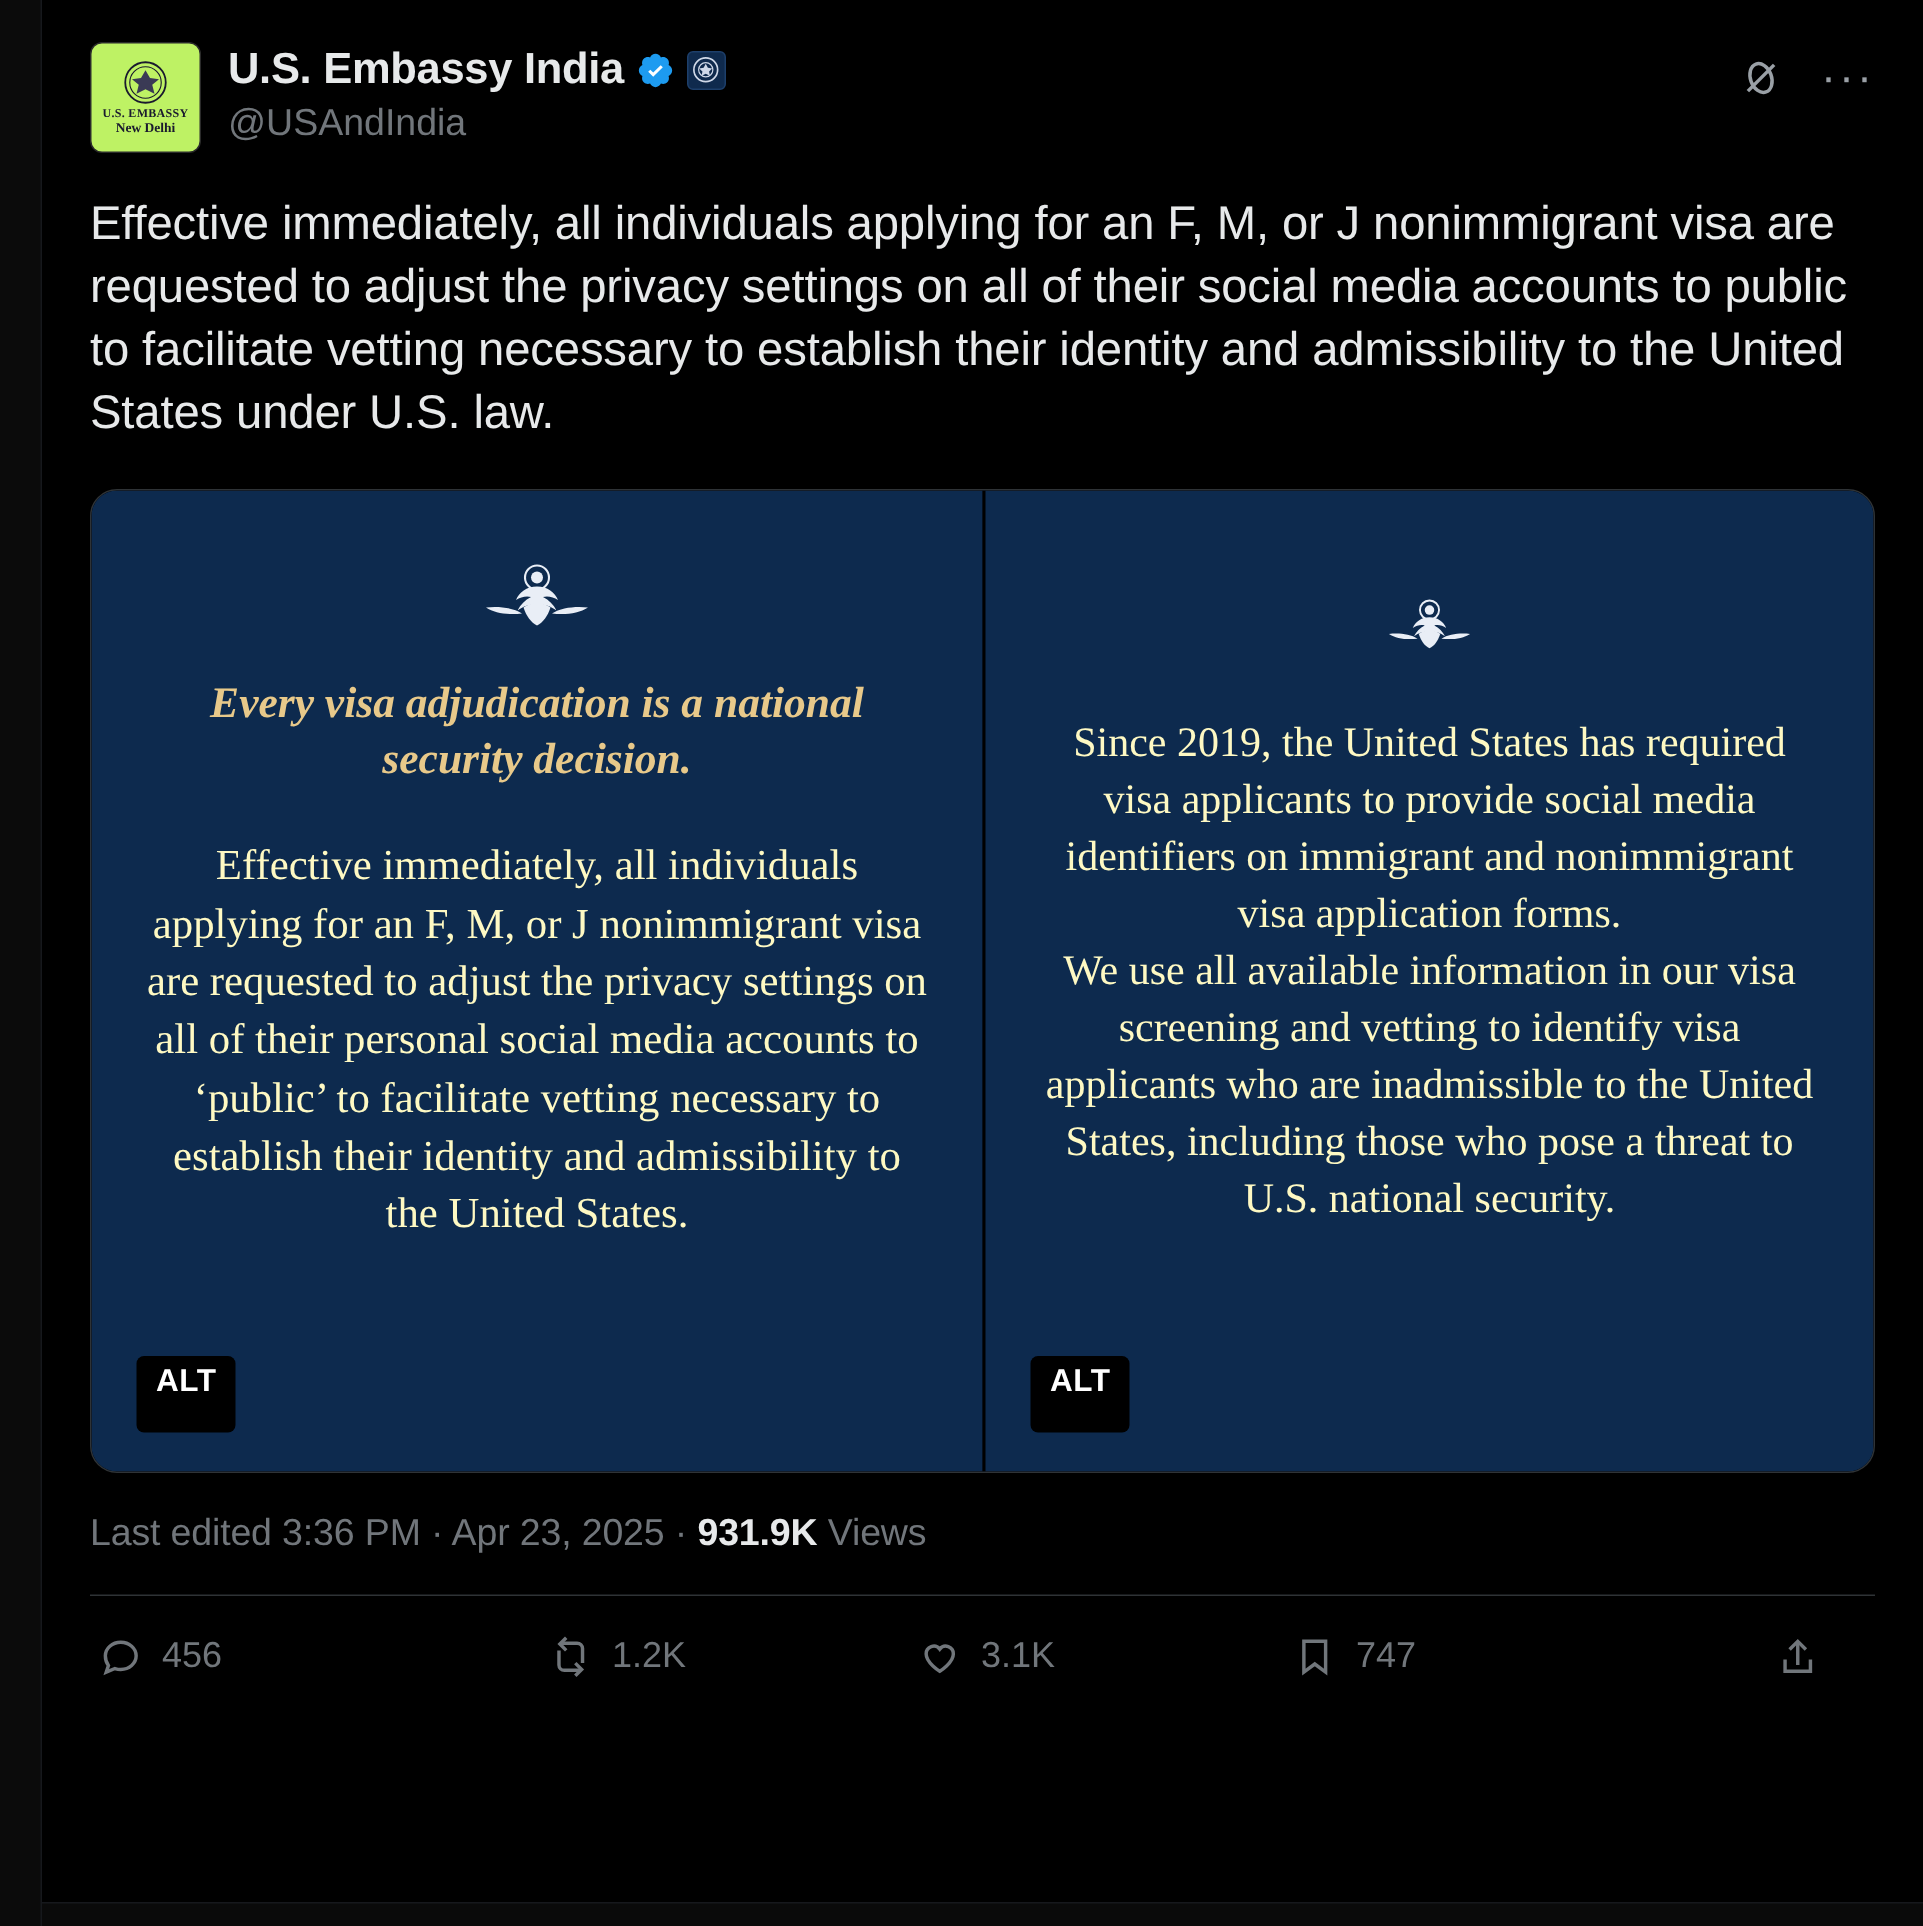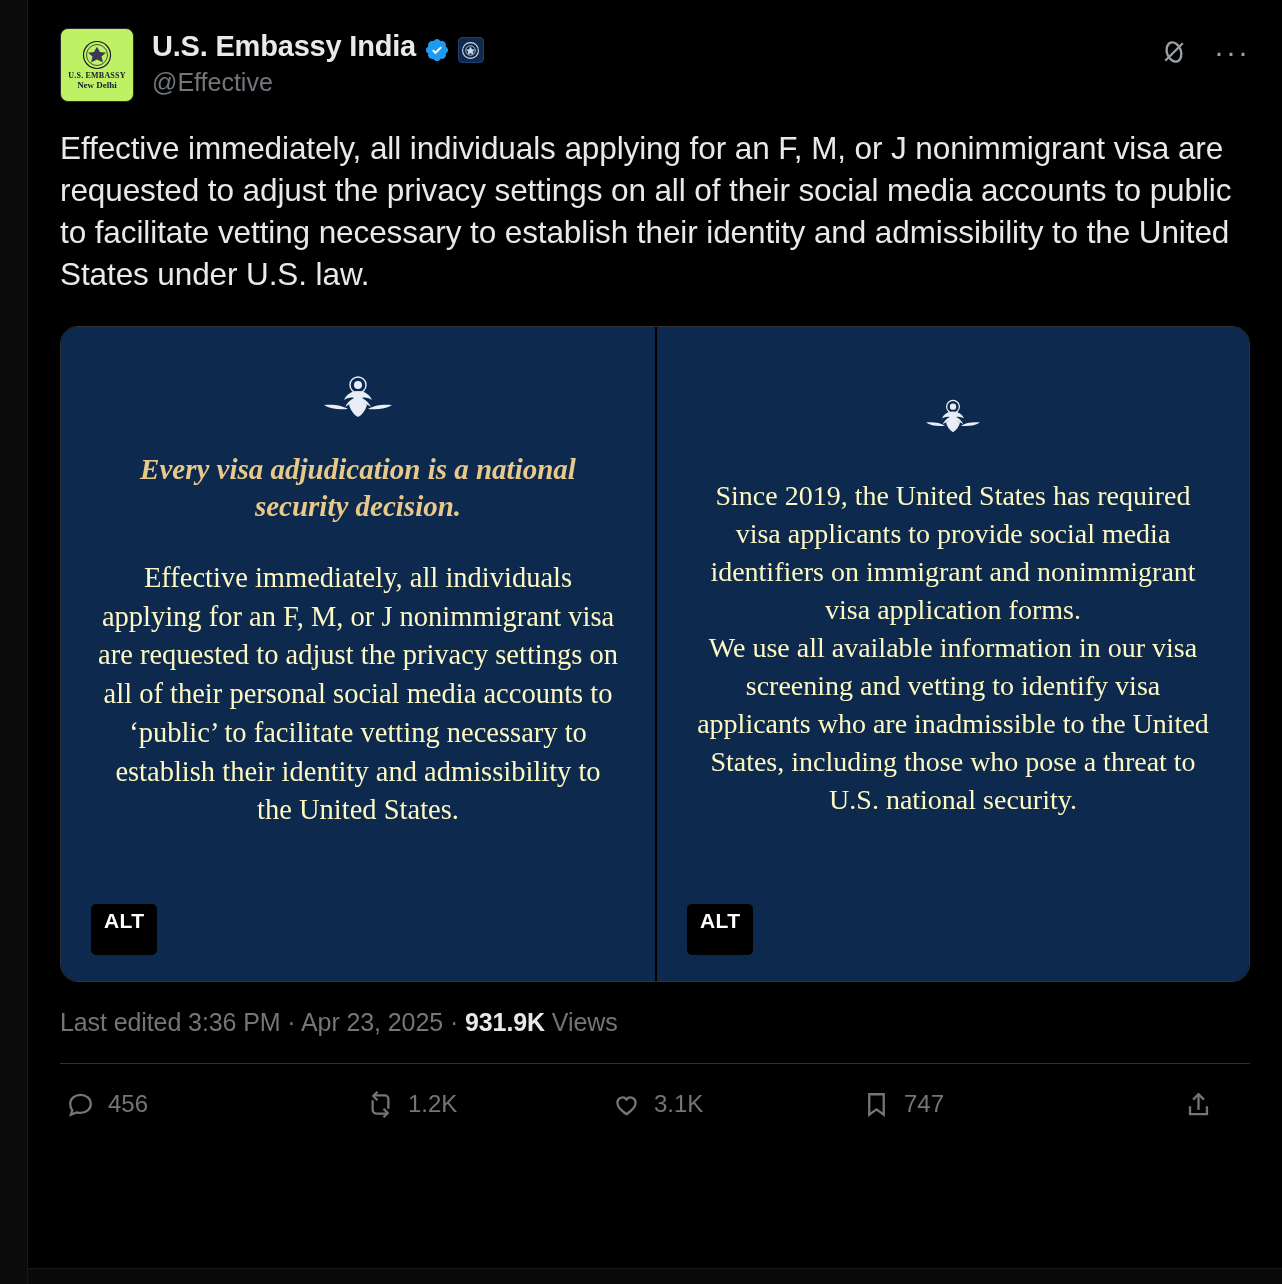--- a/index.html
+++ b/index.html
@@ -63,21 +63,21 @@
   .avatar .a-l2 {
     font-family: "Liberation Serif", serif;
     font-size: 9px;
     font-weight: 700;
     color: #1a1a2e;
     line-height: 1.2;
   }
   .names { padding-top: 2px; }
   .name-row {
     display: flex;
-    align-items: flex-end;
+    align-items: center;
     gap: 8px;
   }
   .display-name {
     color: #e7e9ea;
     font-size: 29px;
     font-weight: 700;
     letter-spacing: -.2px;
     line-height: 1.15;
   }
   .verified { width: 26px; height: 26px; flex: none; }
@@ -248,21 +248,21 @@
             <path fill="#fff" d="M10.6 15.9l-3.1-3.1 1.3-1.3 1.8 1.8 4.6-4.6 1.3 1.3-5.9 5.9z"></path>
           </svg>
           <span class="gov-badge">
             <svg viewBox="0 0 24 24">
               <circle cx="12" cy="12" r="10" fill="none" stroke="#cfd8e8" stroke-width="1.4"></circle>
               <circle cx="12" cy="12" r="6" fill="none" stroke="#cfd8e8" stroke-width="1"></circle>
               <path d="M12 7l1.8 3.4 3.7.5-2.7 2.5.7 3.7L12 15.4 8.5 17.1l.7-3.7-2.7-2.5 3.7-.5z" fill="#cfd8e8"></path>
             </svg>
           </span>
         </div>
-        <div class="handle">@Effective</div>
+        <div class="handle">@USAndIndia</div>
       </div>
 
       <div class="head-actions">
         <span class="icon-btn">
           <svg viewBox="0 0 24 24" fill="none" stroke="currentColor" stroke-width="2">
             <ellipse cx="12" cy="12" rx="6" ry="8.5" transform="rotate(-20 12 12)"></ellipse>
             <line x1="4.5" y1="19.5" x2="19.5" y2="4.5"></line>
           </svg>
         </span>
         <span class="dots">···</span>

